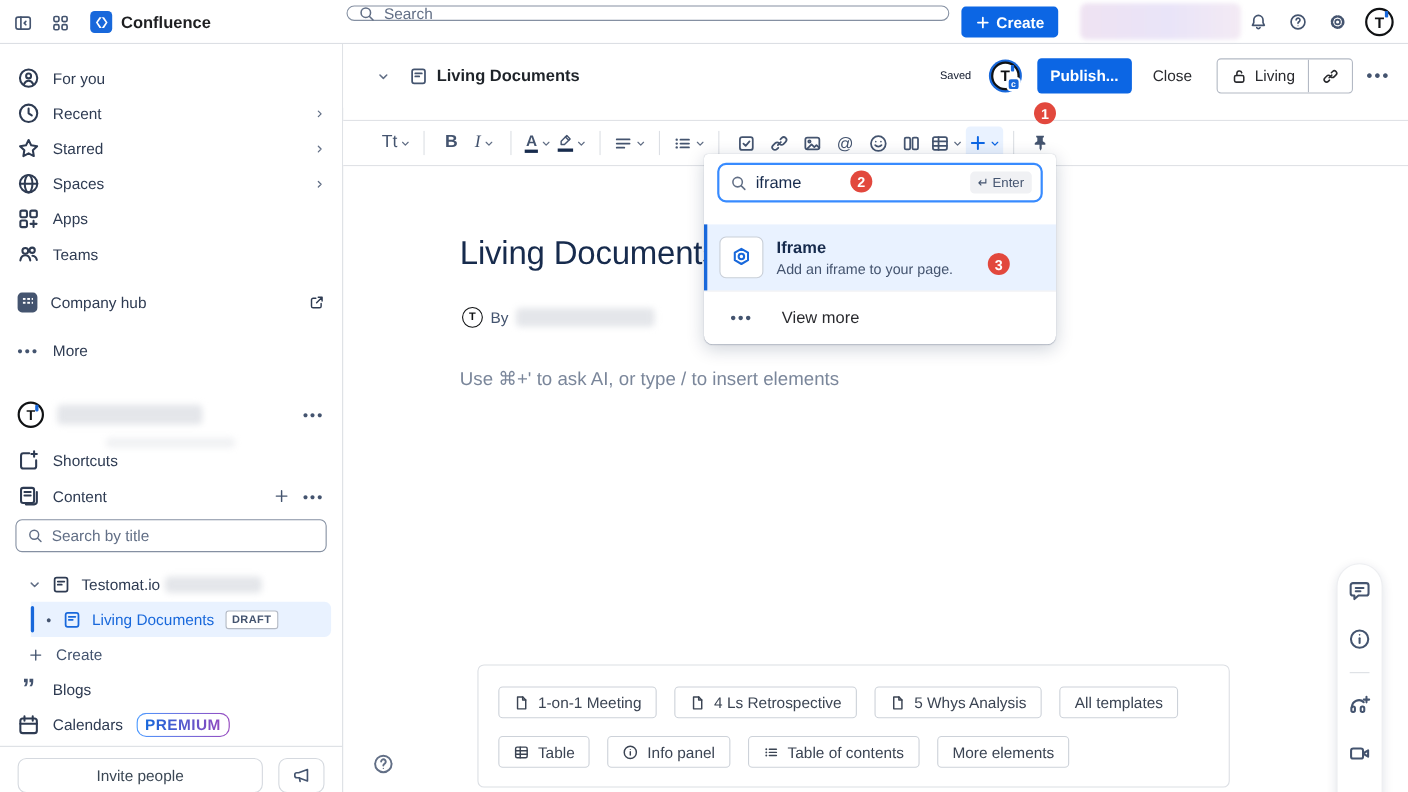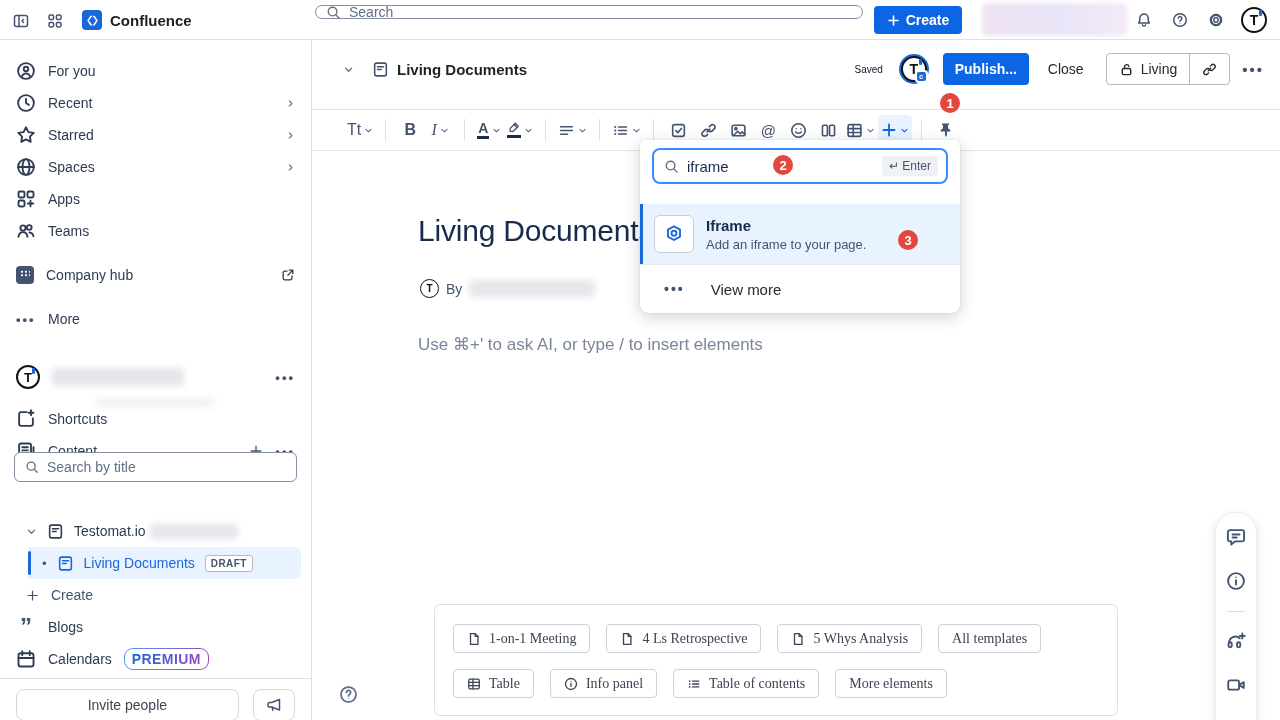--- a/index.html
+++ b/index.html
@@ -80,21 +80,21 @@
   .numbadge { position:absolute; width:20px; height:20px; border-radius:50%; background:#E2483D; color:#fff; font-size:13px; font-weight:700; display:flex; align-items:center; justify-content:center; z-index:70; }
 
   
   .doc-title { position:absolute; left:418px; top:214px; font-size:30px; font-weight:500; color:#172B4D; letter-spacing:-.2px; z-index:10; }
   .byline { position:absolute; left:420px; top:279px; display:flex; align-items:center; gap:7px; color:#44546F; font-size:14px; z-index:10; }
   .placeholder { position:absolute; left:418px; top:334px; font-size:17px; color:#7A869A; z-index:10; }
 
   
   .tpanel { position:absolute; left:434px; top:604px; width:684px; height:112px; border:1px solid #DCDFE4; border-radius:6px; background:#fff; padding:19px 0 0 18px; z-index:10; }
   .trow { display:flex; gap:16px; margin-bottom:16px; }
-  .tbtn { height:29px; border:1px solid #CDD2D9; border-radius:4px; background:#fff; display:flex; align-items:center; gap:8px; padding:0 13px; font-size:14px; color:#3B4453; cursor:pointer; font-family:Liberation Serif, serif; }
+  .tbtn { height:29px; border:1px solid #CDD2D9; border-radius:4px; background:#fff; display:flex; align-items:center; gap:8px; padding:0 13px; font-size:14px; color:#3B4453; cursor:pointer; font-family:Liberation Sans, sans-serif; }
 
   
   .rail { position:absolute; right:23px; top:512px; width:42px; height:230px; background:#fff; border:1px solid #EDEEF1; border-radius:21px; box-shadow:0 3px 10px rgba(9,30,66,.13); display:flex; flex-direction:column; align-items:center; padding-top:12px; gap:20px; z-index:15; }
   .rail .rdiv { width:18px; height:1px; background:#DCDFE4; margin:-2px 0; }
 
   .helpdot { position:absolute; left:339px; top:685px; width:19px; height:19px; border-radius:50%; color:#626F86; display:flex; align-items:center; justify-content:center; z-index:10; cursor:pointer; }
 </style>
 </head>
 <body>
 
@@ -254,21 +254,21 @@
         <rect x="2.5" y="2" width="9.5" height="11" rx="1.6"></rect>
         <path d="M5 5h4.5M5 7.5h4.5"></path>
         <path d="M14 5v7a2 2 0 01-2 2H6"></path>
       </svg>
     <span>Content</span>
     <svg class="i spacer" style="width:14px;height:14px;color:#44546F" viewBox="0 0 16 16">
         <path d="M8 2.5v11M2.5 8h11"></path>
       </svg>
     <span class="dots">•••</span>
   </div>
-  <div class="sb-search" style="top:412px">
+  <div class="sb-search" style="top:432px">
     <svg class="i" style="width:14px;height:14px;flex:none" viewBox="0 0 16 16">
         <circle cx="7" cy="7" r="4.6"></circle>
         <path d="M10.6 10.6L14 14"></path>
       </svg>
     <input placeholder="Search by title" style="">
   </div>
 
   <div class="srow" style="top:475px;left:18px;gap:10px">
     <svg class="chev i" style="width:11px;height:11px" viewBox="0 0 16 16">
         <path d="M3.5 6L8 10.5 12.5 6" stroke-width="2"></path>

